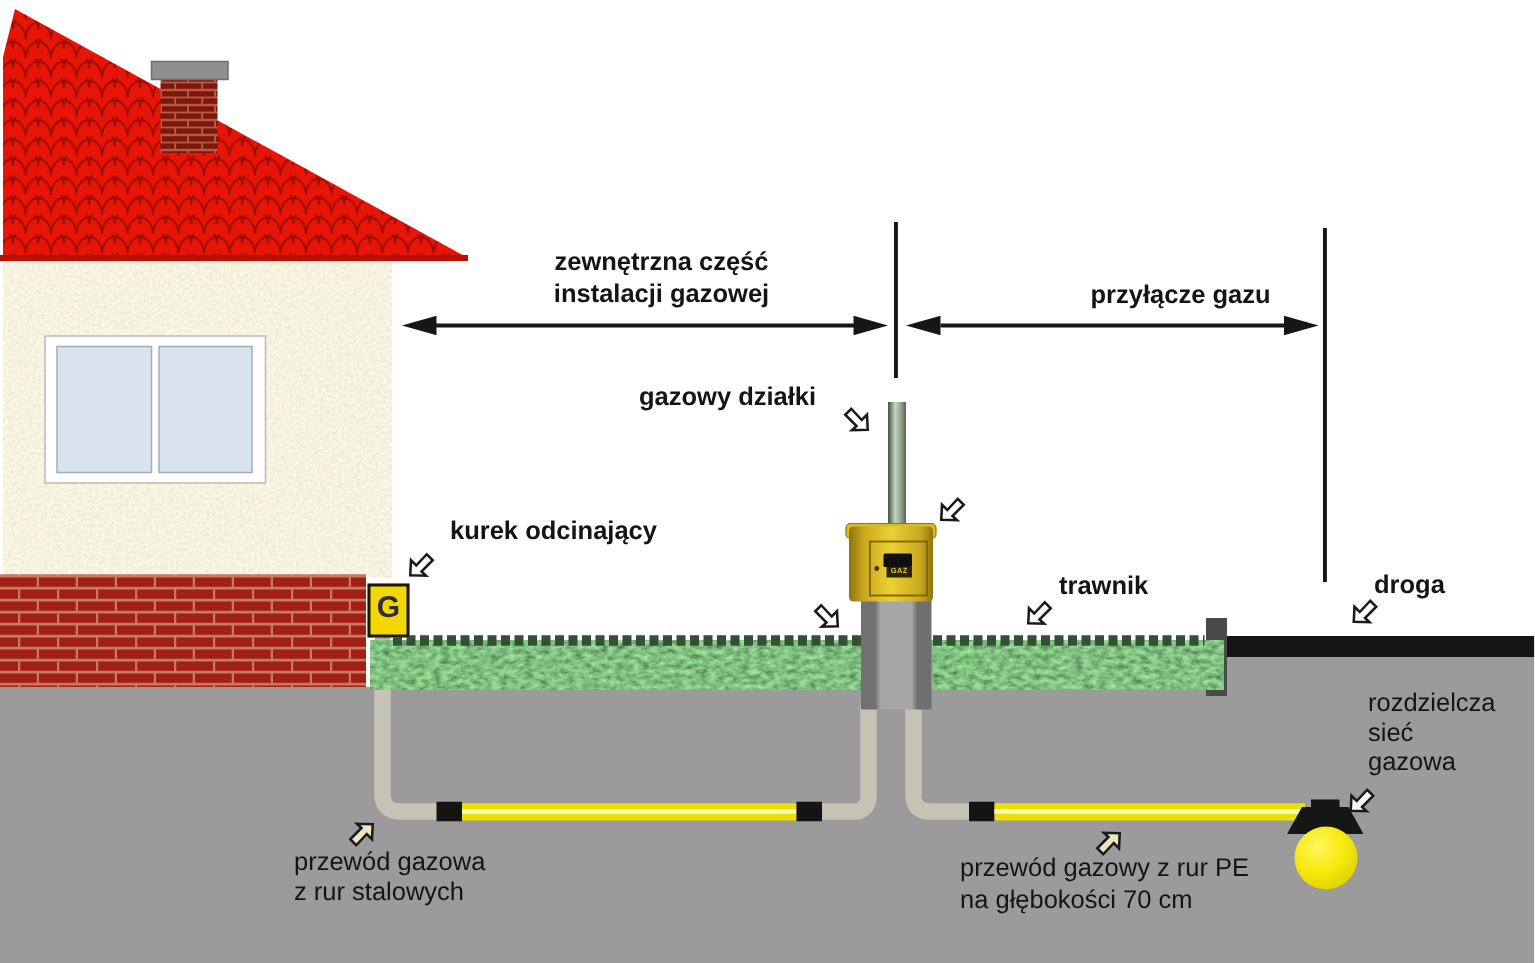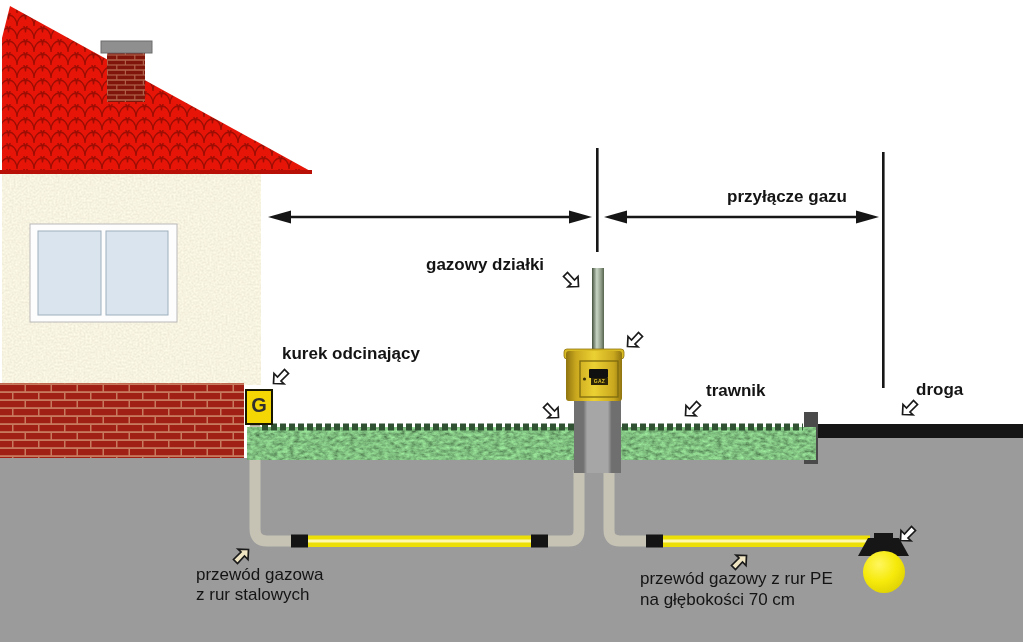--- a/index.html
+++ b/index.html
@@ -148,25 +148,30 @@
     <use href="#oarr" transform="translate(272 365)"></use>
     <use href="#oarr" transform="translate(560 399) scale(-1 1)"></use>
     <use href="#oarr" transform="translate(684 397)"></use>
     <use href="#oarr" transform="translate(901 396)"></use>
     <use href="#oarr" transform="translate(899 522)"></use>
     <use href="#oarr" fill="#efe5c2" transform="translate(230 545) rotate(180 10 11.5)"></use>
     <use href="#oarr" fill="#efe5c2" transform="translate(728 551) rotate(180 10 11.5)"></use>
   </g>
 </svg>
 
+<div class="lbl b ctr" style="left:441px;top:164px;">zewnętrzna część
+instalacji gazowej</div>
 <div class="lbl b ctr" style="left:741px;top:186px;margin-left:46px;">przyłącze gazu</div>
 <div class="lbl b" style="left:426px;top:254px;">gazowy działki</div>
-<div class="lbl b" style="left:282px;top:343px;">kurek odcinający</div>
+<div class="lbl b" style="left:300px;top:343px;">kurek odcinający</div>
 <div class="lbl b" style="left:706px;top:380px;">trawnik</div>
 <div class="lbl b" style="left:916px;top:379px;">droga</div>
+<div class="lbl reg" style="left:912px;top:459px;">rozdzielcza
+sieć
+gazowa</div>
 <div class="lbl reg" style="left:196px;top:565px;">przewód gazowa
 z rur stalowych</div>
 <div class="lbl reg" style="left:640px;top:568px;line-height:21px;">przewód gazowy z rur PE
 na głębokości 70 cm</div>
 
 <div class="gbox">G</div>
 <div class="gazplate">GAZ</div>
 
 </div>
 

